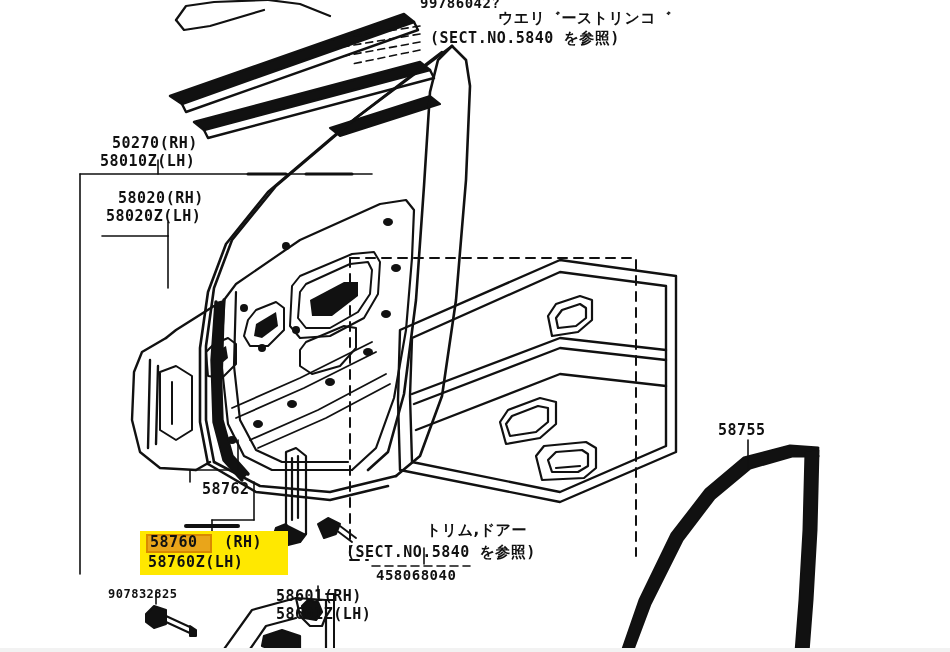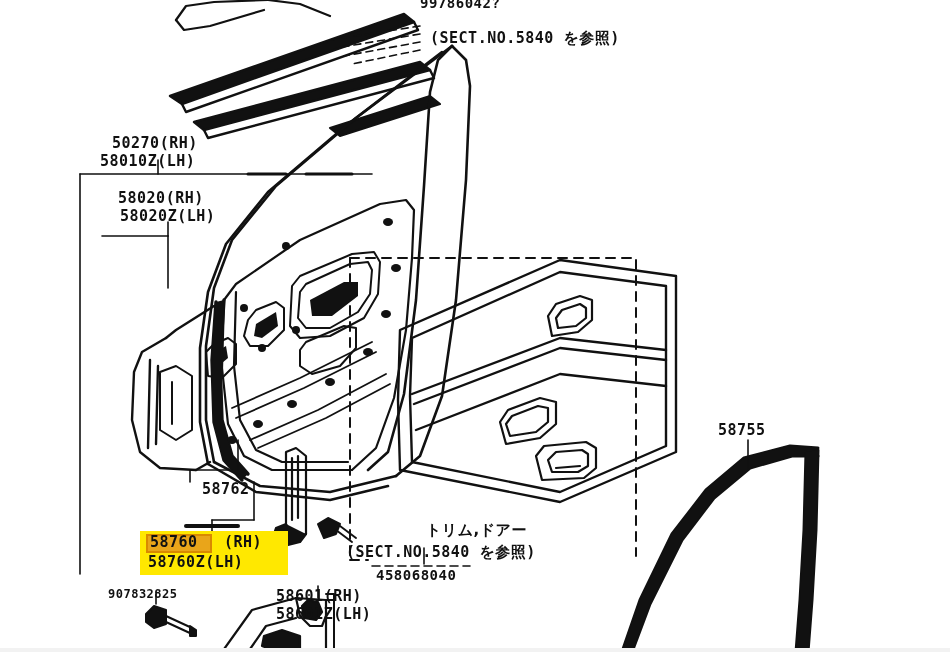--- a/index.html
+++ b/index.html
@@ -289,28 +289,29 @@
       </g>
 
     </g>
   </svg>
 
   <div id="hl-block"></div>
   <div id="hl-inner-box"></div>
 
   <div class="lbl s14" style="left:420px; top:-4px;">99786042?</div>
 
+  <div class="lbl s15 jp" style="left:498px; top:10px;">ウエリ゛ーストリンコ゛</div>
 
   <div class="lbl s15" style="left:430px; top:30px;">(SECT.NO.5840 を参照)</div>
 
   <div class="lbl s15" style="left:112px; top:135px;">50270(RH)</div>
   <div class="lbl s15" style="left:100px; top:153px;">58010Z(LH)</div>
 
   <div class="lbl s15" style="left:118px; top:190px;">58020(RH)</div>
-  <div class="lbl s15" style="left:120px; top:208px;">58020Z(LH)</div>
+  <div class="lbl s15" style="left:106px; top:208px;">58020Z(LH)</div>
 
   <div class="lbl s15" style="left:202px; top:481px;">58762</div>
 
   <div class="lbl s15 hl-text" style="left:150px; top:534px;">58760</div>
   <div class="lbl s15 hl-text" style="left:224px; top:534px;">(RH)</div>
   <div class="lbl s15 hl-text" style="left:148px; top:554px;">58760Z(LH)</div>
 
   <div class="lbl s15" style="left:718px; top:422px;">58755</div>
 
   <div class="lbl s15" style="left:276px; top:588px;">58601(RH)</div>

